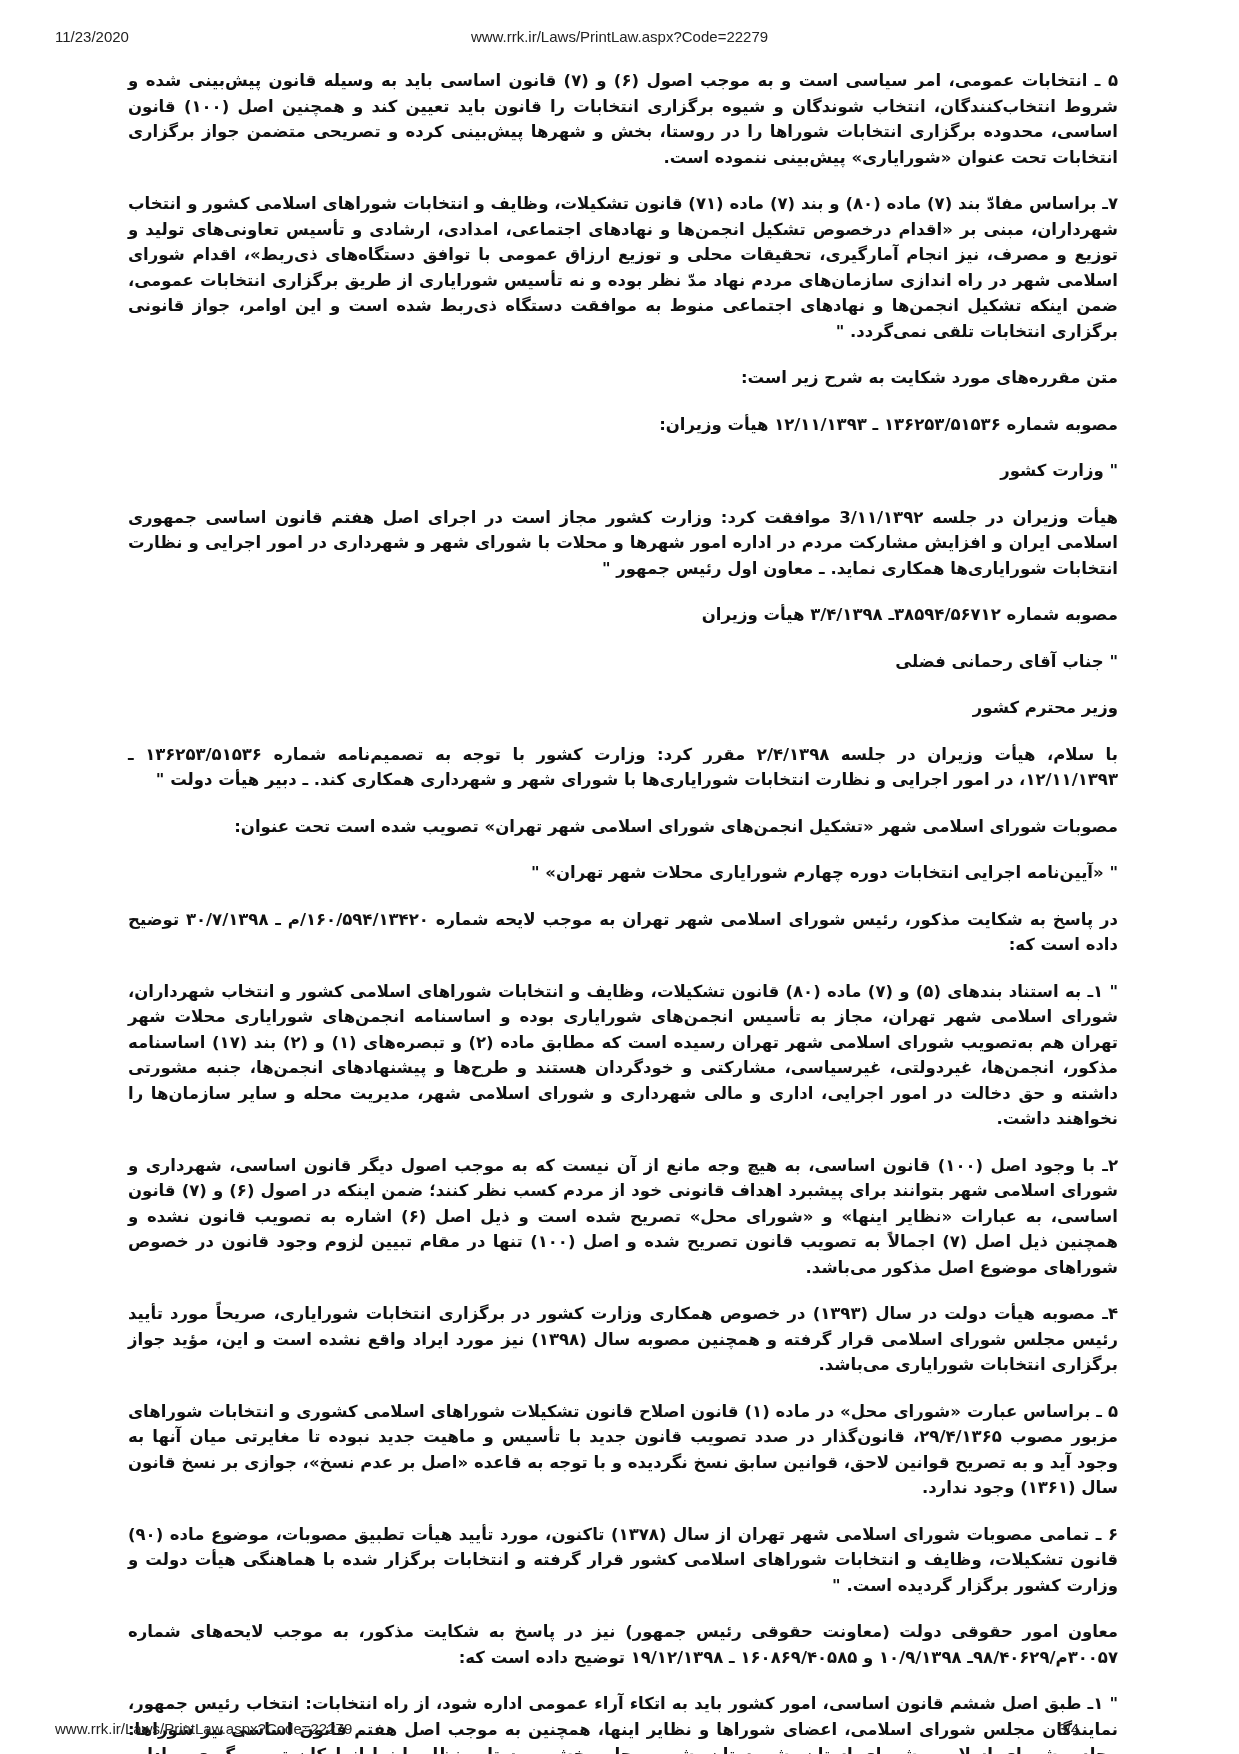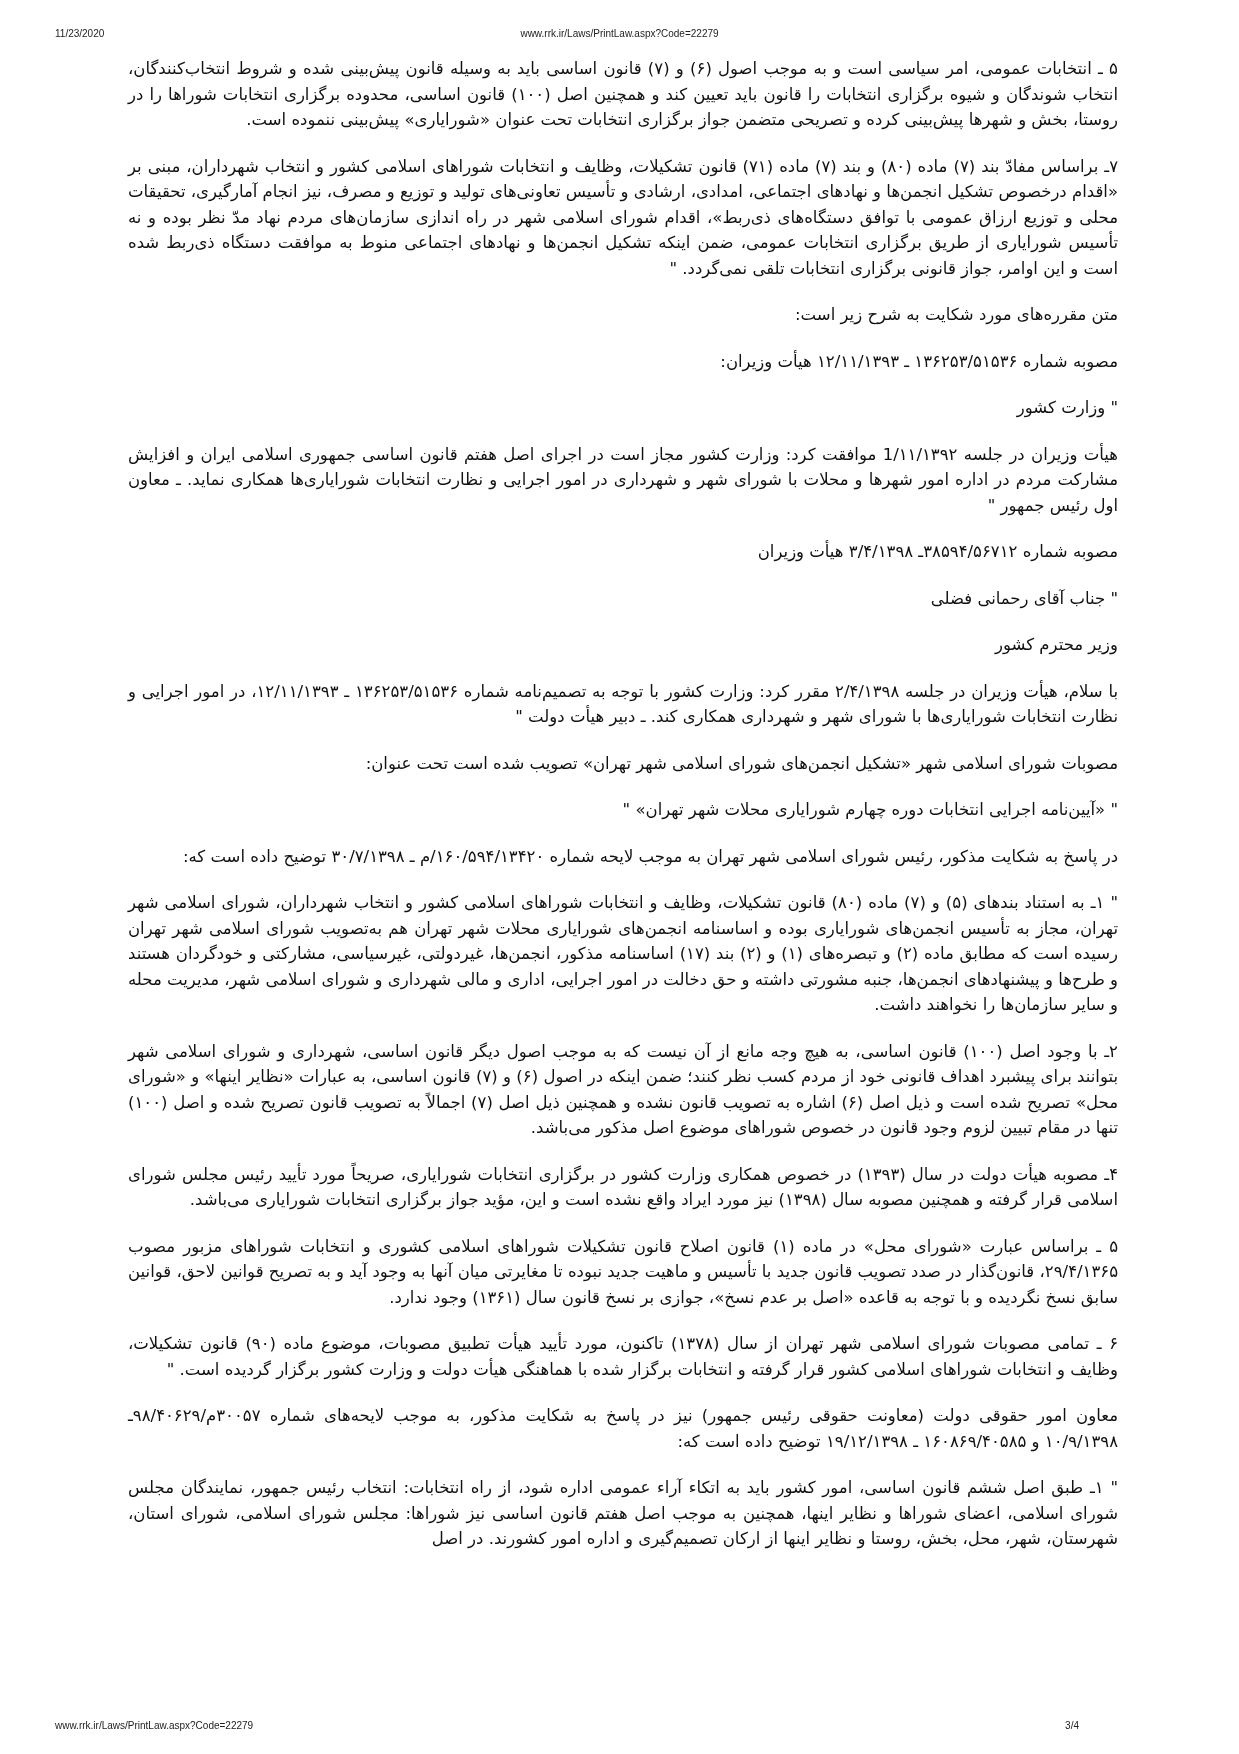--- a/index.html
+++ b/index.html
@@ -12,21 +12,21 @@
       height: 1754px;
       position: relative;
       overflow: hidden;
       color: #111111;
     }
     .print-header, .print-footer {
       position: absolute;
       left: 0;
       width: 1134px;
       font-family: "Liberation Sans", sans-serif;
-      font-size: 10px;
+      font-size: 15px;
       color: #222222;
       direction: ltr;
     }
     .print-header { top: 28px; height: 20px; }
     .print-footer { top: 1720px; height: 20px; }
     .hdr-date { position: absolute; left: 55px; top: 0; }
     .hdr-url { position: absolute; left: 0; width: 1239px; text-align: center; top: 0; }
     .ftr-url { position: absolute; left: 55px; top: 0; }
     .ftr-page { position: absolute; right: 55px; top: 0; }
 
@@ -35,40 +35,41 @@
       top: 56px;
       left: 128px;
       width: 990px;
       direction: rtl;
       text-align: justify;
       font-family: "DejaVu Sans", sans-serif;
       font-size: 16.5px;
       line-height: 25.5px;
     }
     .content p {
-      margin: 0 0 21px 0;
+      margin: 12px 0 21px 0;
+      font-weight: bold;
     }
     .content p.short {
     }
   </style>
 </head>
 <body>
 
 <div class="print-header">
   <span class="hdr-date">11/23/2020</span>
   <span class="hdr-url">www.rrk.ir/Laws/PrintLaw.aspx?Code=22279</span>
 </div>
 
 <div class="content">
   <p>۵ ـ انتخابات عمومی، امر سیاسی است و به موجب اصول (۶) و (۷) قانون اساسی باید به وسیله قانون پیش‌بینی شده و شروط انتخاب‌کنندگان، انتخاب شوندگان و شیوه برگزاری انتخابات را قانون باید تعیین کند و همچنین اصل (۱۰۰) قانون اساسی، محدوده برگزاری انتخابات شوراها را در روستا، بخش و شهرها پیش‌بینی کرده و تصریحی متضمن جواز برگزاری انتخابات تحت عنوان «شورایاری» پیش‌بینی ننموده است.</p>
   <p>۷ـ براساس مفادّ بند (۷) ماده (۸۰) و بند (۷) ماده (۷۱) قانون تشکیلات، وظایف و انتخابات شوراهای اسلامی کشور و انتخاب شهرداران، مبنی بر «اقدام درخصوص تشکیل انجمن‌ها و نهادهای اجتماعی، امدادی، ارشادی و تأسیس  تعاونی‌های تولید و توزیع و مصرف، نیز انجام آمارگیری، تحقیقات محلی و توزیع ارزاق عمومی با توافق دستگاه‌های ذی‌ربط»، اقدام شورای اسلامی شهر در راه اندازی سازمان‌های مردم نهاد مدّ نظر بوده و نه تأسیس شورایاری از طریق برگزاری انتخابات عمومی، ضمن اینکه تشکیل انجمن‌ها و نهادهای اجتماعی منوط به موافقت دستگاه ذی‌ربط شده است و این اوامر، جواز قانونی برگزاری انتخابات تلقی نمی‌گردد. "</p>
   <p class="short">متن مقرره‌های مورد شکایت به شرح زیر است:</p>
   <p class="short">مصوبه شماره ۱۳۶۲۵۳/۵۱۵۳۶ ـ ۱۲/۱۱/۱۳۹۳ هیأت وزیران:</p>
   <p class="short">" وزارت کشور</p>
-  <p>هیأت وزیران در جلسه 1/۱۱/۱۳۹۲ موافقت کرد: وزارت کشور مجاز است در اجرای اصل هفتم قانون اساسی جمهوری اسلامی ایران و افزایش مشارکت مردم در اداره امور شهرها و محلات با شورای شهر و شهرداری در امور اجرایی و نظارت انتخابات شورایاری‌ها همکاری نماید. ـ معاون اول رئیس جمهور "</p>
+  <p>هیأت وزیران در جلسه 3/۱۱/۱۳۹۲ موافقت کرد: وزارت کشور مجاز است در اجرای اصل هفتم قانون اساسی جمهوری اسلامی ایران و افزایش مشارکت مردم در اداره امور شهرها و محلات با شورای شهر و شهرداری در امور اجرایی و نظارت انتخابات شورایاری‌ها همکاری نماید. ـ معاون اول رئیس جمهور "</p>
   <p class="short">مصوبه شماره ۳۸۵۹۴/۵۶۷۱۲ـ ۳/۴/۱۳۹۸ هیأت وزیران</p>
   <p class="short">" جناب آقای رحمانی فضلی</p>
   <p class="short">وزیر محترم کشور</p>
   <p>با سلام، هیأت وزیران در جلسه ۲/۴/۱۳۹۸ مقرر کرد: وزارت کشور با توجه به تصمیم‌نامه شماره ۱۳۶۲۵۳/۵۱۵۳۶ ـ ۱۲/۱۱/۱۳۹۳، در امور اجرایی و نظارت انتخابات شورایاری‌ها با شورای شهر و شهرداری همکاری کند. ـ دبیر هیأت دولت "</p>
   <p class="short">مصوبات شورای اسلامی شهر «تشکیل انجمن‌های شورای اسلامی شهر تهران» تصویب شده است تحت عنوان:</p>
   <p class="short">" «آیین‌نامه اجرایی انتخابات دوره چهارم شورایاری محلات شهر تهران» "</p>
   <p>در پاسخ به شکایت مذکور، رئیس شورای اسلامی شهر تهران به موجب لایحه شماره ۱۶۰/۵۹۴/۱۳۴۲۰/م ـ ۳۰/۷/۱۳۹۸ توضیح داده است که:</p>
   <p>" ۱ـ به استناد بندهای (۵) و (۷) ماده (۸۰) قانون تشکیلات، وظایف و انتخابات شوراهای اسلامی کشور و انتخاب شهرداران، شورای اسلامی شهر تهران، مجاز به تأسیس انجمن‌های شورایاری بوده و اساسنامه انجمن‌های شورایاری محلات شهر تهران هم به‌تصویب شورای اسلامی شهر تهران رسیده است که مطابق ماده (۲) و تبصره‌های (۱) و (۲) بند (۱۷) اساسنامه مذکور، انجمن‌ها، غیردولتی، غیرسیاسی، مشارکتی و خودگردان هستند و طرح‌ها و پیشنهادهای انجمن‌ها، جنبه مشورتی داشته و حق دخالت در امور اجرایی، اداری و مالی شهرداری و شورای اسلامی شهر، مدیریت محله و سایر سازمان‌ها را نخواهند داشت.</p>
   <p>۲ـ با وجود اصل (۱۰۰) قانون اساسی، به هیچ وجه مانع از آن نیست که به موجب اصول دیگر قانون اساسی، شهرداری و شورای اسلامی شهر بتوانند برای پیشبرد اهداف قانونی خود از مردم کسب نظر کنند؛ ضمن اینکه در اصول (۶) و (۷) قانون اساسی، به عبارات «نظایر اینها» و «شورای محل» تصریح شده است و ذیل اصل (۶) اشاره به تصویب قانون نشده و همچنین ذیل اصل (۷) اجمالاً به تصویب قانون تصریح شده و اصل (۱۰۰) تنها در مقام تبیین لزوم وجود قانون در خصوص شوراهای موضوع اصل مذکور می‌باشد.</p>
   <p>۴ـ مصوبه هیأت دولت در سال (۱۳۹۳) در خصوص همکاری وزارت کشور در برگزاری انتخابات شورایاری، صریحاً مورد تأیید رئیس مجلس شورای اسلامی قرار گرفته و همچنین مصوبه سال (۱۳۹۸) نیز مورد ایراد واقع نشده است و این، مؤید جواز برگزاری انتخابات شورایاری می‌باشد.</p>

